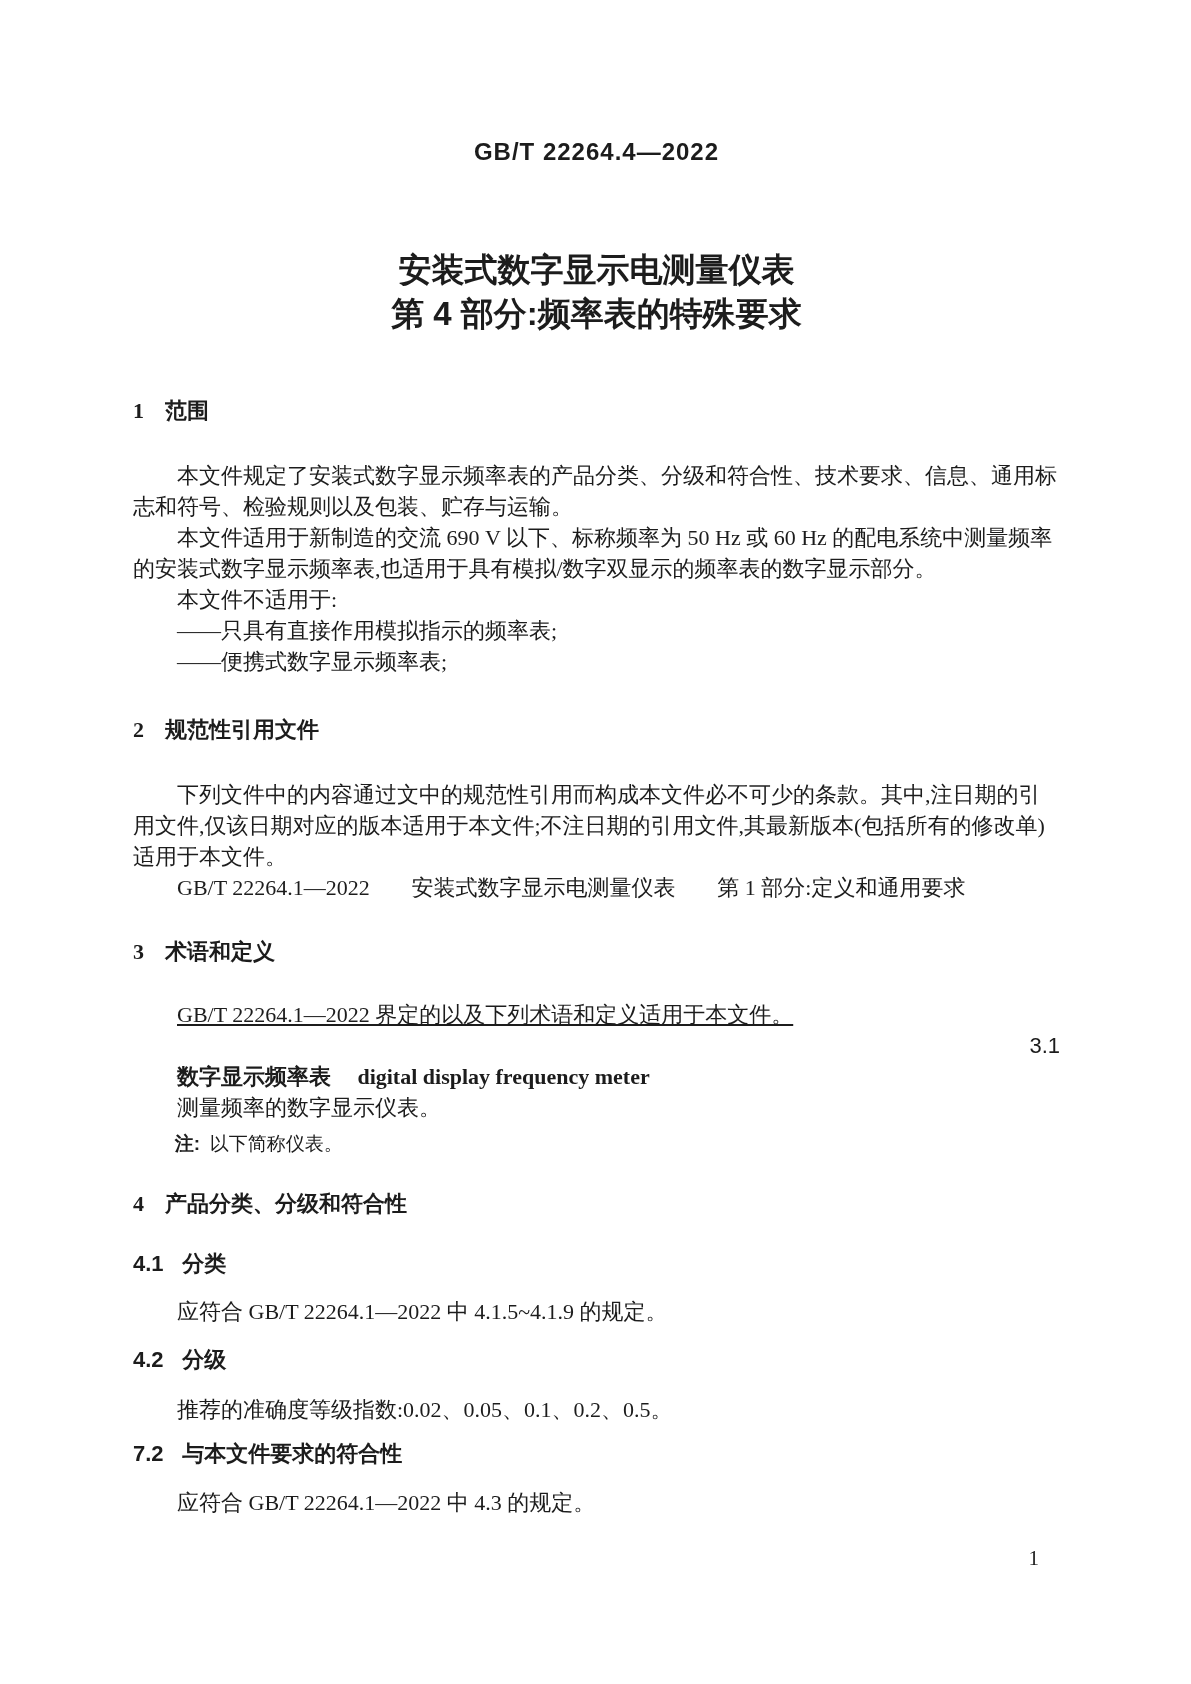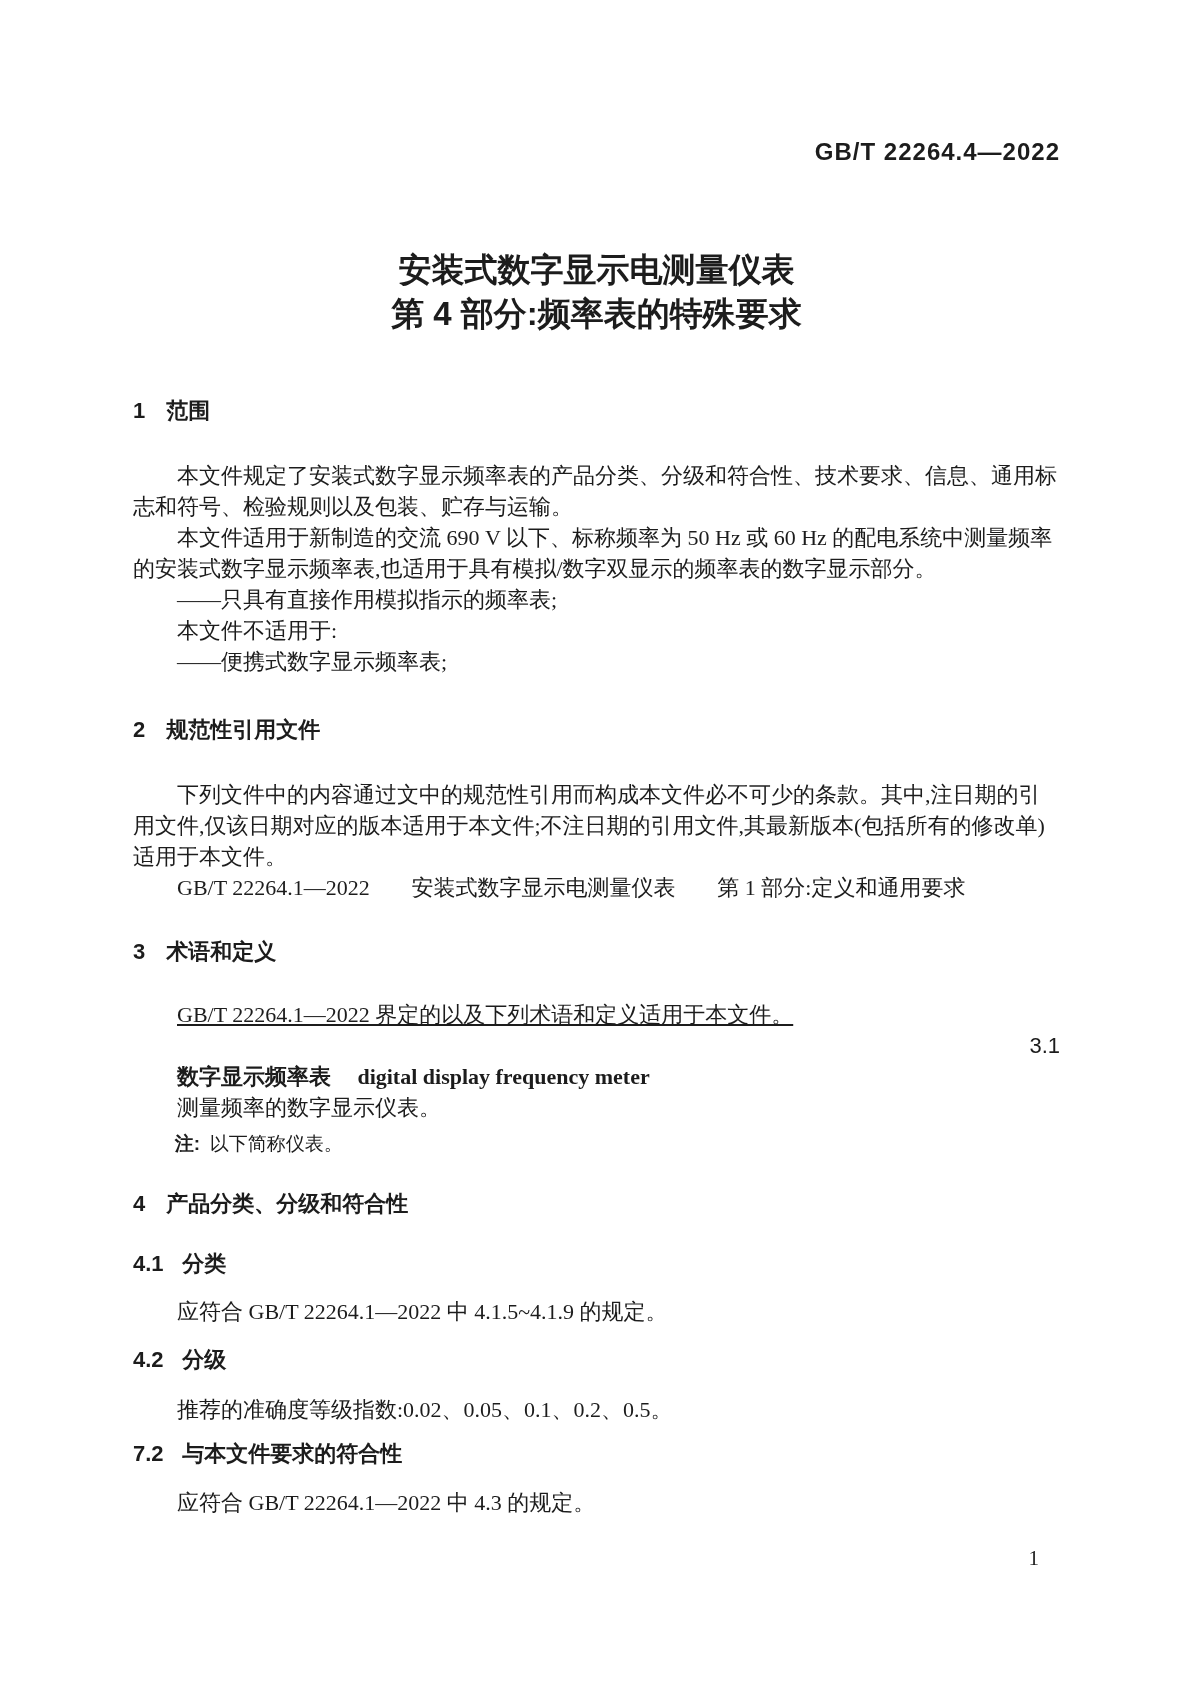--- a/index.html
+++ b/index.html
@@ -15,39 +15,39 @@
     font-family: "Liberation Serif", "DejaVu Serif", serif;
   }
   .page {
     position: absolute;
     inset: 0;
     box-sizing: border-box;
     padding: 138px 131px 0 133px;
   }
   
   .doc-code {
-    text-align: right;
+    text-align: center;
     font-family: "Liberation Sans", "DejaVu Sans", sans-serif;
     font-weight: bold;
     font-size: 24px;
     line-height: 28px;
     letter-spacing: 1px;
   }
   
   .doc-title {
     margin-top: 82px;
     text-align: center;
     font-family: "Liberation Sans", "DejaVu Sans", sans-serif;
     font-weight: bold;
     font-size: 33px;
     line-height: 44px;
   }
   
   .clause-heading {
-    font-family: Liberation Sans, sans-serif;
+    font-family: Liberation Serif, serif;
     font-weight: bold;
     font-size: 22px;
     line-height: 26px;
     margin: 0;
   }
   .clause-heading .clause-num { margin-right: 0.95em; }
   .subclause-heading {
     font-family: "Liberation Sans", "DejaVu Sans", sans-serif;
     font-weight: bold;
     font-size: 22px;
@@ -122,22 +122,22 @@
   <div class="doc-title">
     <div>安装式数字显示电测量仪表</div>
     <div>第 4 部分:频率表的特殊要求</div>
   </div>
 
   <h2 class="clause-heading mt-title-to-s1">
     <span class="clause-num">1</span><span>范围</span>
   </h2>
   <p class="body-text indent mt-heading-body">本文件规定了安装式数字显示频率表的产品分类、分级和符合性、技术要求、信息、通用标志和符号、检验规则以及包装、贮存与运输。</p>
   <p class="body-text indent">本文件适用于新制造的交流 690 V 以下、标称频率为 50 Hz 或 60 Hz 的配电系统中测量频率的安装式数字显示频率表,也适用于具有模拟/数字双显示的频率表的数字显示部分。</p>
+  <p class="body-text indent">本文件不适用于:</p>
   <p class="body-text hang">——只具有直接作用模拟指示的频率表;</p>
-  <p class="body-text indent">本文件不适用于:</p>
   <p class="body-text hang">——便携式数字显示频率表;</p>
 
   <h2 class="clause-heading mt-s2">
     <span class="clause-num">2</span><span>规范性引用文件</span>
   </h2>
   <p class="body-text indent mt-heading-body">下列文件中的内容通过文中的规范性引用而构成本文件必不可少的条款。其中,注日期的引用文件,仅该日期对应的版本适用于本文件;不注日期的引用文件,其最新版本(包括所有的修改单)适用于本文件。</p>
   <p class="ref-line">
     <span class="gap">GB/T 22264.1—2022</span><span class="gap">安装式数字显示电测量仪表</span><span>第 1 部分:定义和通用要求</span>
   </p>
 

